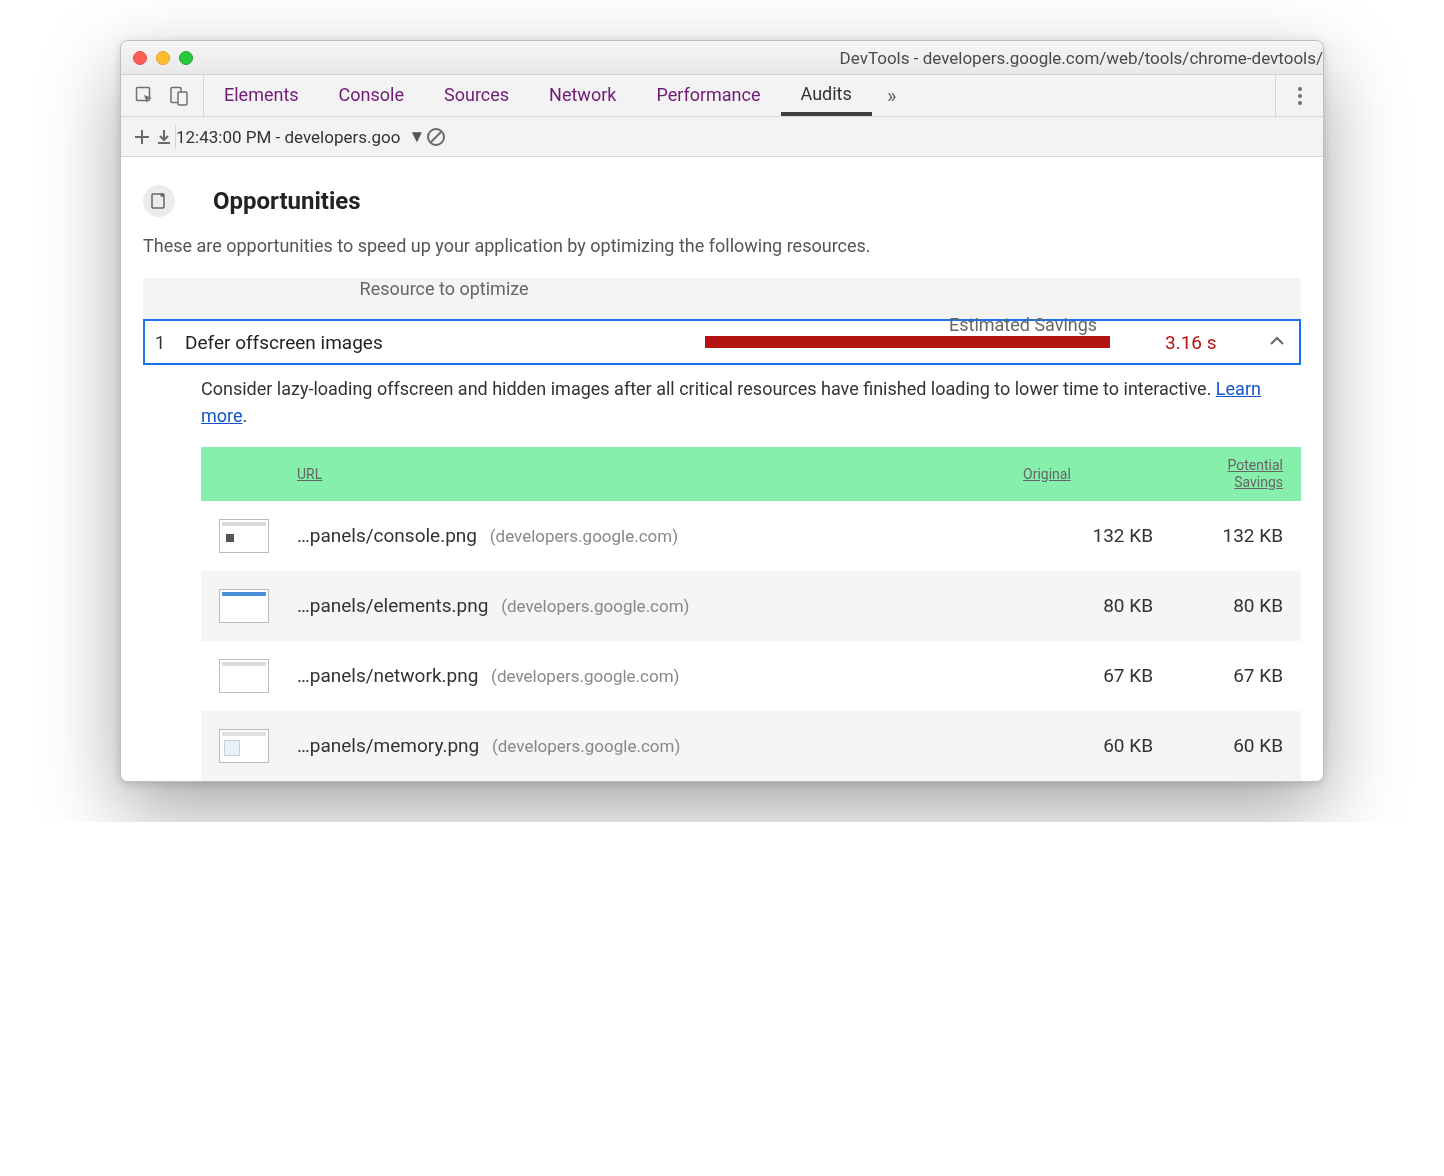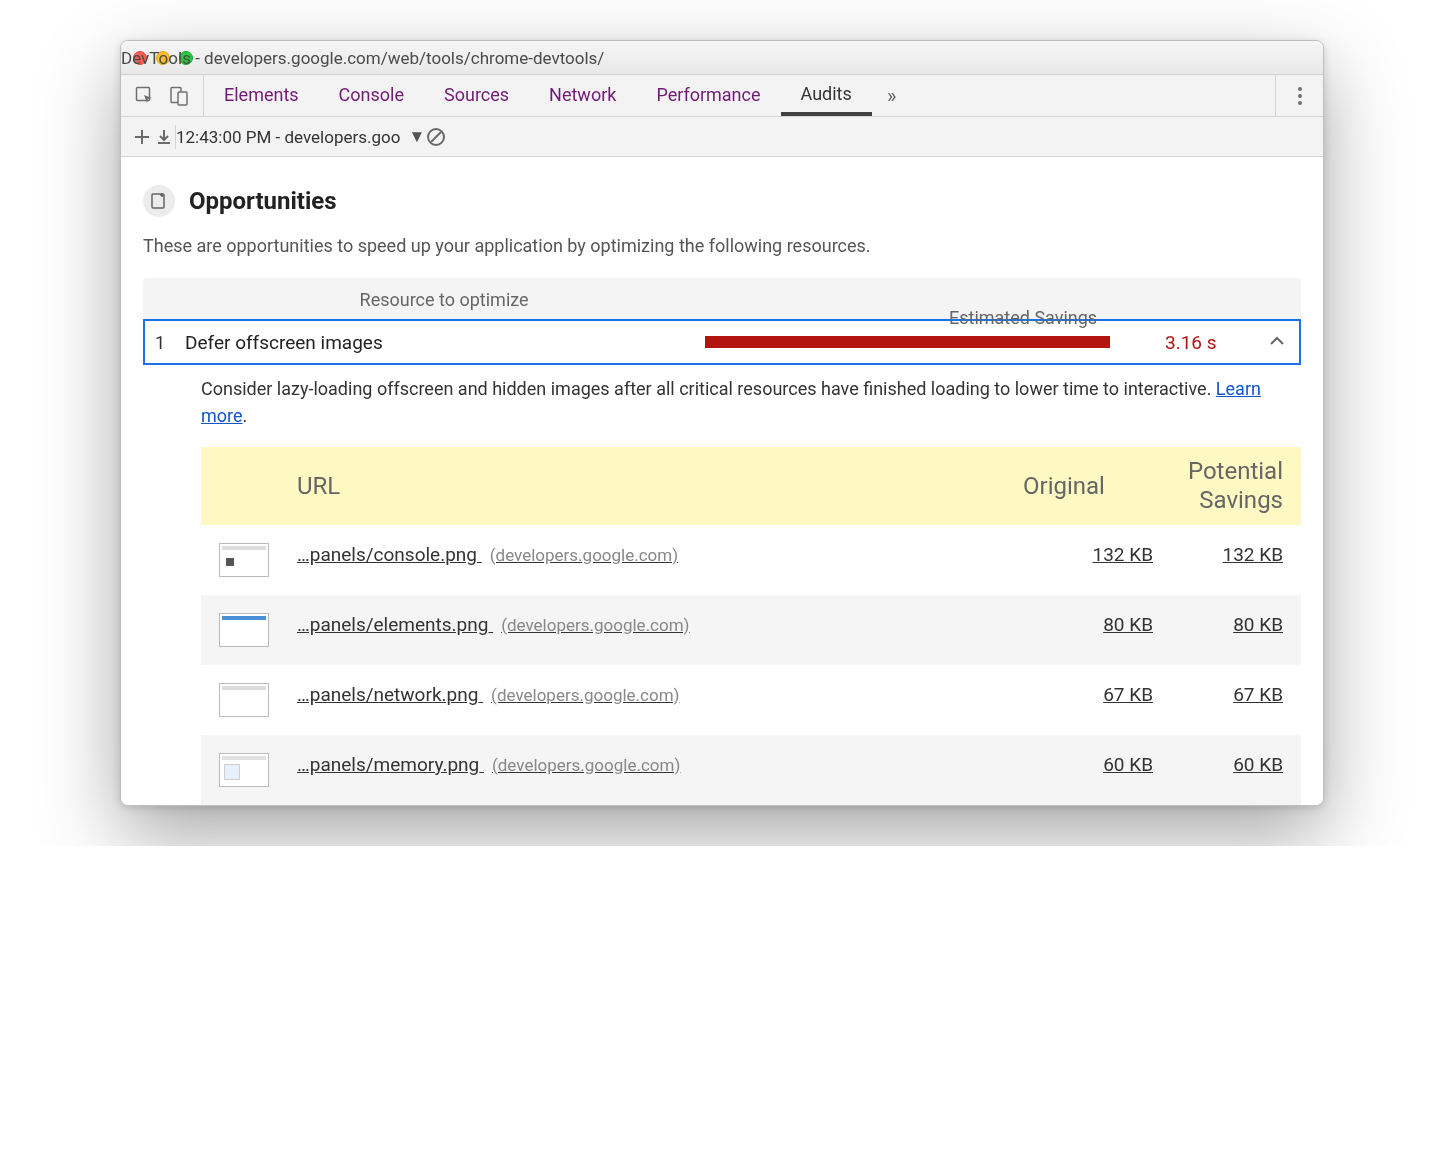--- a/index.html
+++ b/index.html
@@ -29,21 +29,21 @@
     position: relative;
   }
   .traffic-lights { display: flex; gap: 9px; }
   .tl { width: 14px; height: 14px; border-radius: 50%; }
   .tl.red    { background: #ff5f57; border: 0.5px solid #e14942; }
   .tl.yellow { background: #ffbd2e; border: 0.5px solid #e1a125; }
   .tl.green  { background: #28c940; border: 0.5px solid #1fa82f; }
   .titlebar-title {
     position: absolute;
     left: 0; right: 0;
-    text-align: left;
+    text-align: right;
     font-size: 17px;
     color: #4a4a4a;
     pointer-events: none;
   }
   
   .tabstrip {
     height: 42px;
     border-bottom: 1px solid #d4d4d4;
     background: #f3f3f3;
     display: flex;
@@ -113,30 +113,30 @@
     display: flex; align-items: center; gap: 14px;
     margin-bottom: 18px;
   }
   .opps-icon {
     width: 32px; height: 32px; border-radius: 50%;
     background: #ececec;
     display: flex; align-items: center; justify-content: center;
     color: #555;
     font-size: 16px;
   }
-  .opps-title { font-size: 24px; font-weight: 700; color: #222; }
+  .opps-title { font-size: 24px; font-weight: 700; color: #222; margin-left: 24px; }
   .opps-desc { color: #555; font-size: 18px; margin-bottom: 22px; }
   
   .cols-header {
     display: flex;
     background: #f4f4f4;
     color: #666;
     font-size: 18px;
     height: 42px;
-    align-items: center;
+    align-items: flex-start;
     border-top-left-radius: 4px;
     border-top-right-radius: 4px;
   }
   .cols-header .col-res { flex: 0 0 52%; text-align: center; }
   .cols-header .col-sav { flex: 1; text-align: center; margin-top: 36px; }
   
   .opp-row {
     display: flex;
     align-items: center;
     height: 46px;
@@ -159,35 +159,36 @@
     padding: 10px 10px 14px 58px;
     color: #333;
     font-size: 18px;
     line-height: 1.5;
   }
   .opp-desc a { color: #1155cc; text-decoration: underline; }
   
   .res-table { margin: 4px 0 0 58px; }
   .res-head {
     display: flex;
-    background: #fef9c3;
+    background: #86efac;
     color: #666;
-    font-size: 24px;
+    font-size: 14px;
     padding: 10px 18px;
     align-items: center;
+    text-decoration: underline;
   }
   .res-head .rh-url { flex: 1; padding-left: 78px; }
   .res-head .rh-orig { width: 130px; text-align: left; }
   .res-head .rh-pot  { width: 130px; text-align: right; line-height: 1.2; }
   .res-row {
     display: flex;
+    align-items: center;
     padding: 18px 18px;
     font-size: 19px;
     color: #333;
-    text-decoration: underline;
   }
   .res-row:nth-child(odd) { background: #f5f5f5; }
   .res-row .thumb {
     width: 50px; height: 34px;
     border: 1px solid #bbb;
     background: #fff;
     margin-right: 28px;
     display: flex; align-items: center; justify-content: center;
     font-size: 8px; color: #888;
     position: relative;

